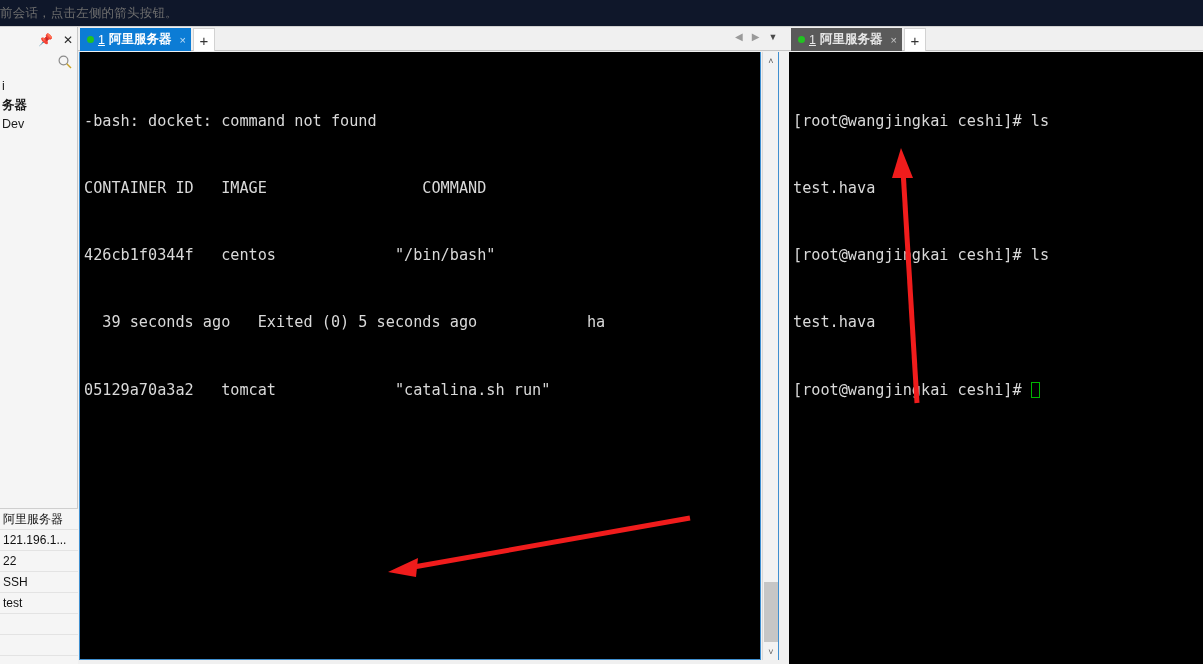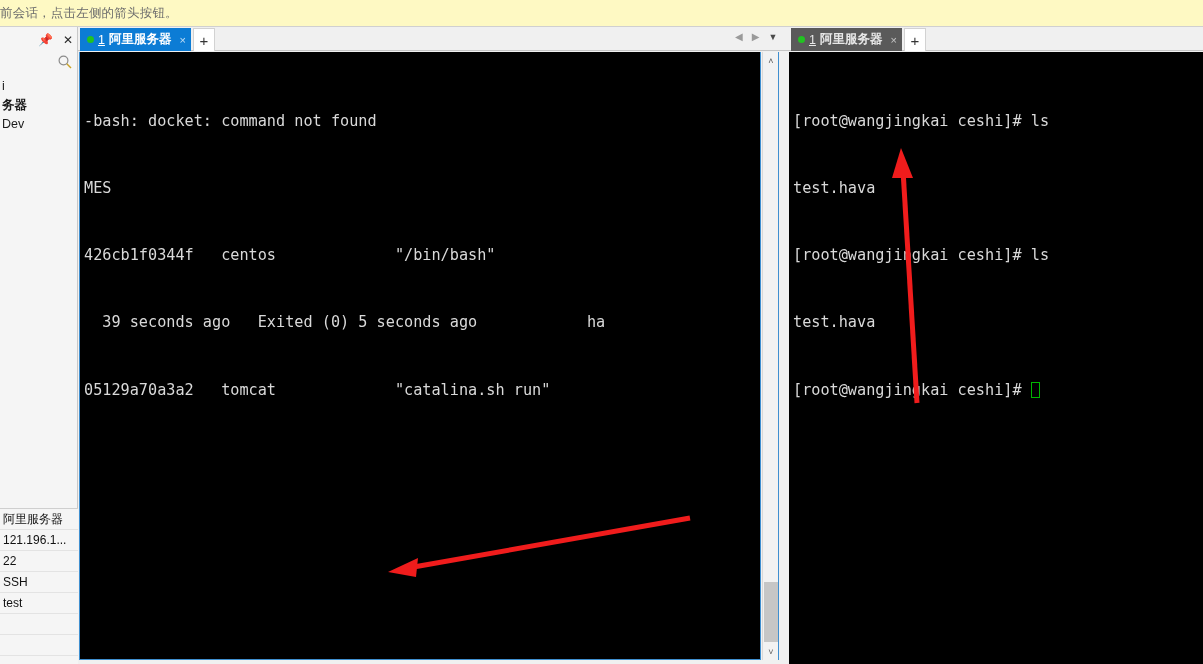--- a/index.html
+++ b/index.html
@@ -7,21 +7,21 @@
     width: 1203px; height: 664px;
     background: #ffffff;
     font-family: "Liberation Sans", sans-serif;
     overflow: hidden;
   }
   #app { position: relative; width: 1203px; height: 664px; background: #f0f0f0; }
 
   
   .notice-bar {
     position: absolute; left: 0; top: 0; width: 1203px; height: 27px;
-    background: #fef9c3; border-bottom: 1px solid #d0d0d0;
+    background: #0f172a; border-bottom: 1px solid #d0d0d0;
     overflow: hidden;
   }
   .notice-text {
     position: absolute; left: 0; top: 5px;
     font-size: 12.5px; color: #6d6d6d; white-space: nowrap;
     letter-spacing: .2px;
   }
 
   
   .left-rail {
@@ -190,21 +190,21 @@
       <span class="dot"></span>
       <span class="idx">1</span>
       <span class="title">阿里服务器</span>
       <span class="tclose">×</span>
     </div>
     <div class="tab-add" style="left:115px;">+</div>
   </div>
 
   <div class="term" id="left-term">
     <div class="line">-bash: docket: command not found</div>
-    <div class="line">MES</div>
+    <div class="line">CONTAINER ID   IMAGE                 COMMAND</div>
     <div class="line">426cb1f0344f   centos             "/bin/bash"</div>
     <div class="line">  39 seconds ago   Exited (0) 5 seconds ago            ha</div>
     <div class="line">05129a70a3a2   tomcat             "catalina.sh run"</div>
     
     
     
     
     
     
     

